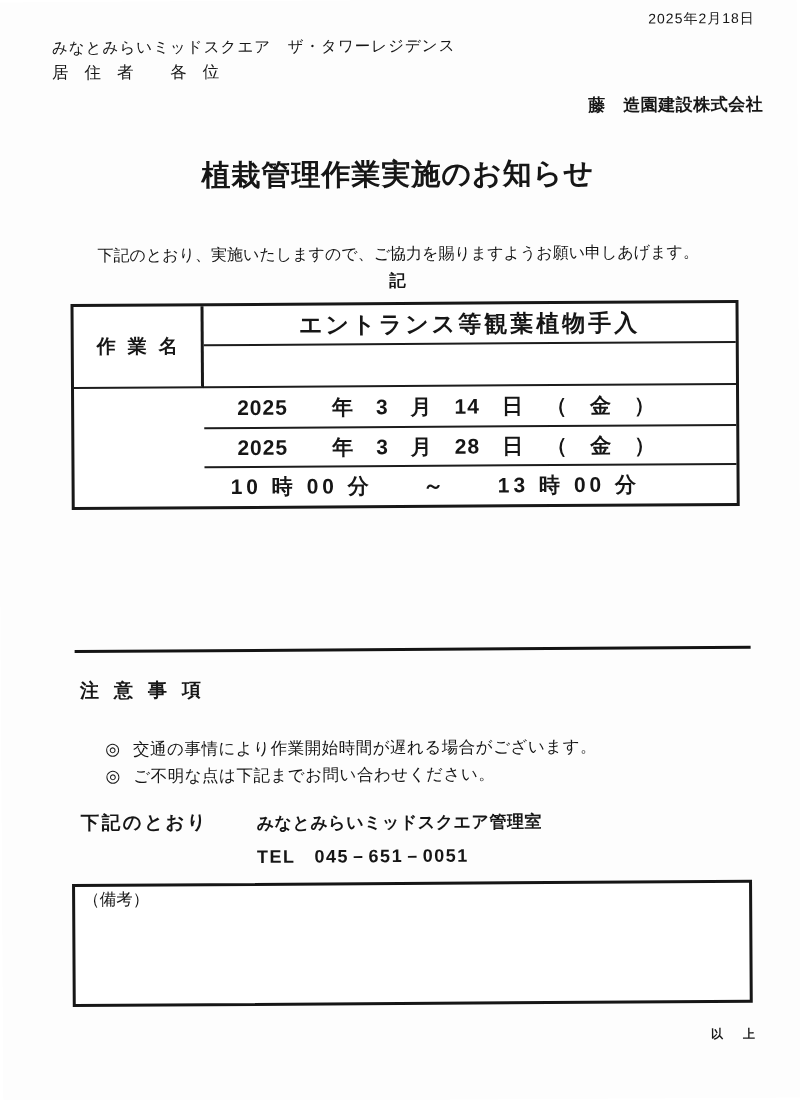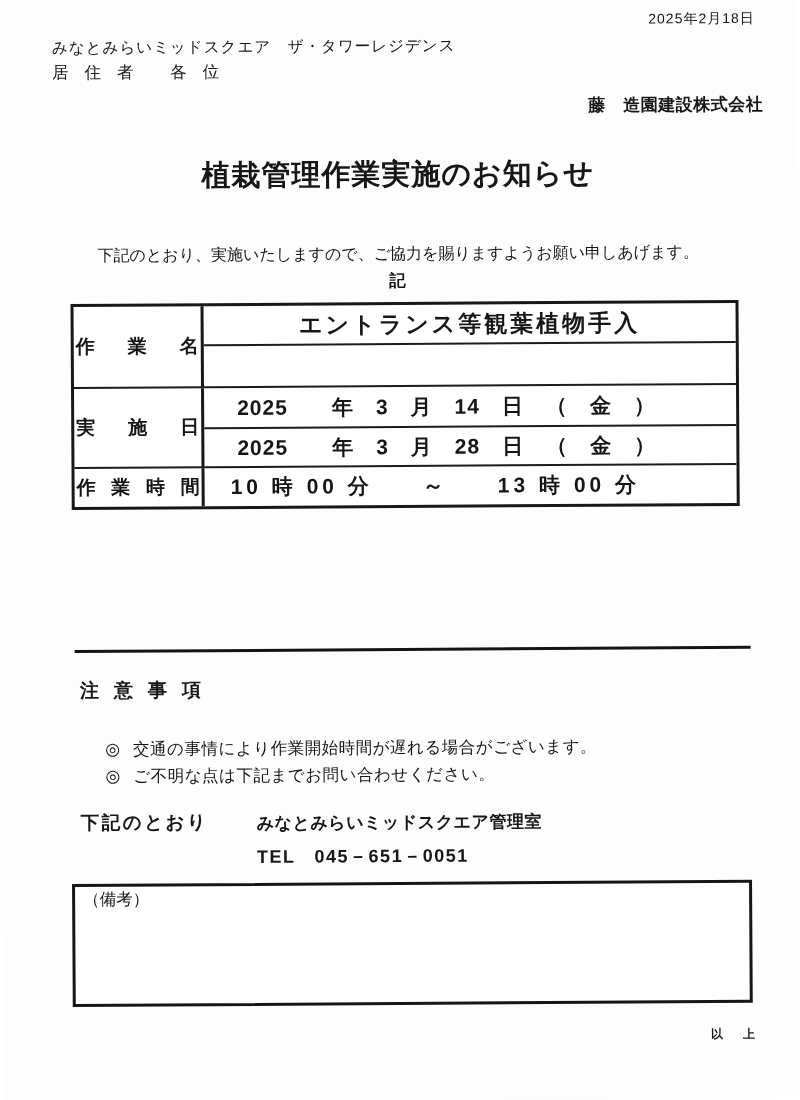--- a/index.html
+++ b/index.html
@@ -21,21 +21,21 @@
   .intro{position:absolute;top:244px;left:0;right:0;text-align:center;font-size:16px;font-weight:500;}
   .ki{position:absolute;top:270px;left:0;right:0;text-align:center;font-size:16.5px;font-weight:700;letter-spacing:2px;}
 
   
   .work-table{
     position:absolute;left:72px;top:302px;width:668px;height:206px;background:#fff;
     border:3px solid #181818;box-sizing:border-box;display:grid;
     grid-template-columns:130px 1fr;grid-template-rows:40px 42px 41px 39px 1fr;
   }
   .work-table .cell{box-sizing:border-box;display:flex;align-items:center;font-weight:700;}
-  .th{border-right:3px solid #181818;padding:0 2px;font-size:19px;}
+  .th{border-right:3px solid #181818;padding:0 23px;font-size:19px;}
   .th span{display:block;width:100%;text-align:justify;text-align-last:justify;}
   .bb{border-bottom:2px solid #1c1c1c;}
   .th-workname{grid-column:1;grid-row:1/3;}
   .th-schedule{grid-column:1;grid-row:3/5;}
   .th-time{grid-column:1;grid-row:5;}
   .cell-workname{grid-column:2;grid-row:1;justify-content:center;font-size:23px;letter-spacing:3px;}
   .cell-empty{grid-column:2;grid-row:2;}
   .cell-date1{grid-column:2;grid-row:3;}
   .cell-date2{grid-column:2;grid-row:4;}
   .cell-date1,.cell-date2{padding-left:33px;font-size:21px;letter-spacing:1px;}
@@ -73,29 +73,23 @@
   <div class="intro">下記のとおり、実施いたしますので、ご協力を賜りますようお願い申しあげます。</div>
   <div class="ki">記</div>
 
   <div class="work-table">
     <div class="cell th th-workname bb">
       <span>作業名</span>
     </div>
     <div class="cell cell-workname bb">エントランス等観葉植物手入</div>
     <div class="cell cell-empty bb"></div>
 
-    <div class="cell th th-schedule bb">
-      <span>実施日</span>
-    </div>
     <div class="cell cell-date1 bb">2025　　年　3　月　14　日　（　金　）</div>
     <div class="cell cell-date2 bb">2025　　年　3　月　28　日　（　金　）</div>
 
-    <div class="cell th th-time">
-      <span>作業時間</span>
-    </div>
     <div class="cell cell-time">10 時 00 分　　～　　13 時 00 分</div>
   </div>
 
   <div class="divider"></div>
 
   <div class="notes-heading">注意事項</div>
   <div class="notes-list">
     <div class="note-row">
       <span class="note-bullet">◎</span>
       <span class="note-text">交通の事情により作業開始時間が遅れる場合がございます。</span>

